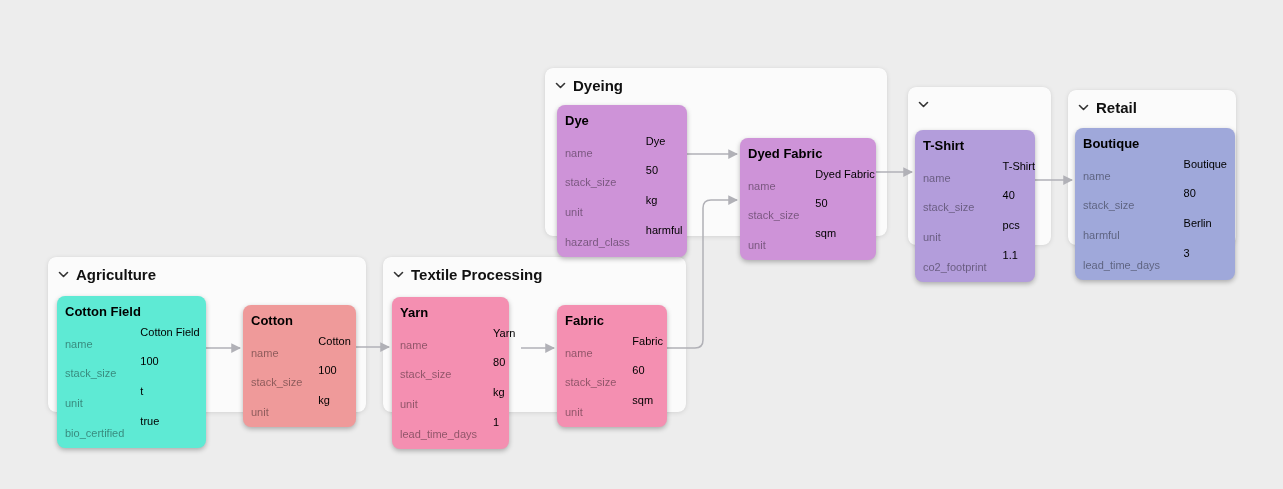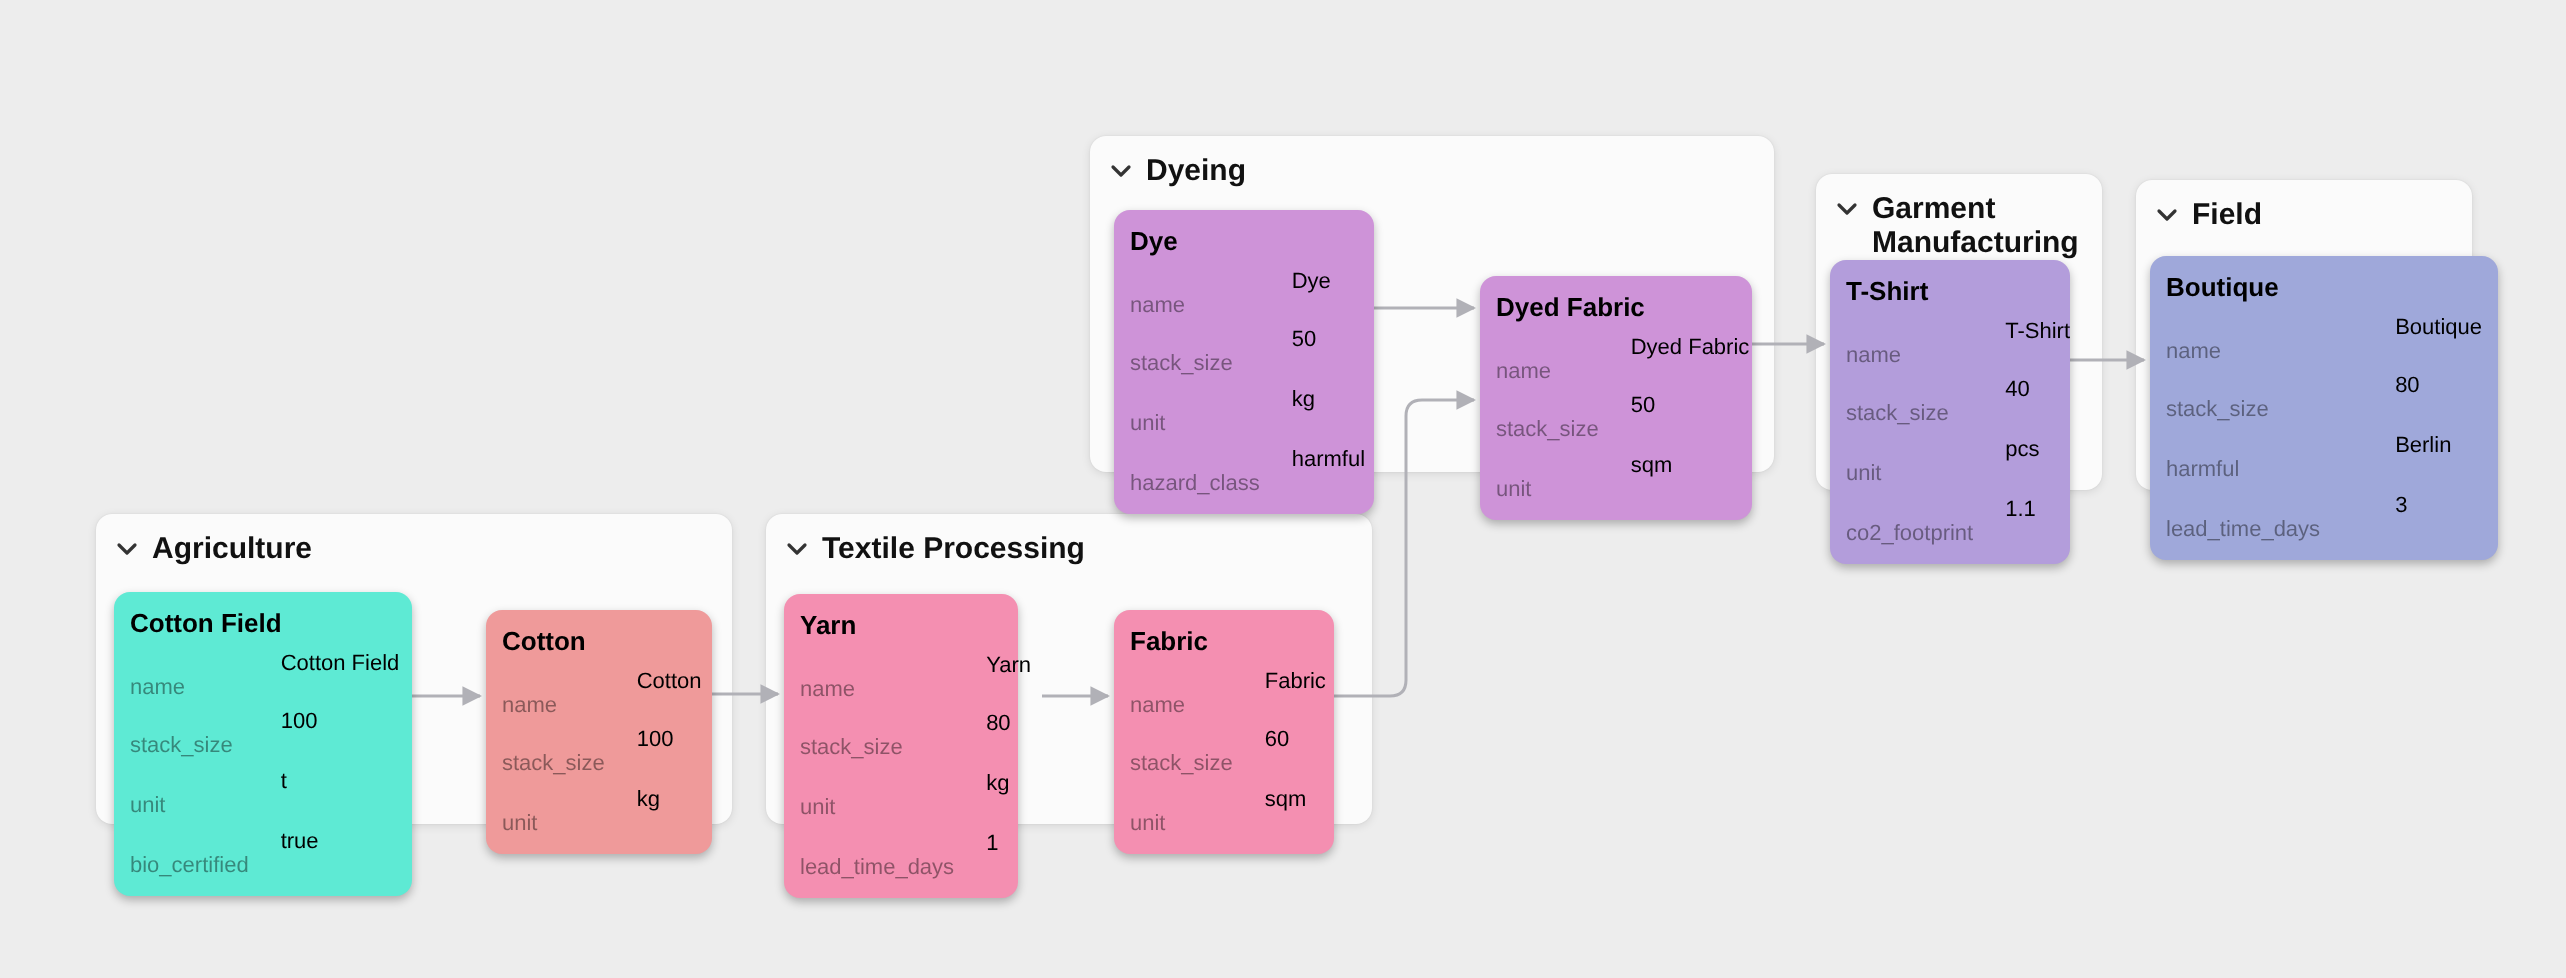--- a/index.html
+++ b/index.html
@@ -112,29 +112,28 @@
               <polyline points="1.5,1.5 5.5,5.5 9.5,1.5" fill="none" stroke="#333" stroke-width="1.6" stroke-linecap="round" stroke-linejoin="round"></polyline>
             </svg></span>
           <span class="group-title">Dyeing</span>
         </div>
       </div>
       <div class="group" style="left: 908px; top: 87px; width: 143px; height: 158px;">
         <div class="group-header">
           <span class="chev"><svg width="11" height="7" viewBox="0 0 11 7">
               <polyline points="1.5,1.5 5.5,5.5 9.5,1.5" fill="none" stroke="#333" stroke-width="1.6" stroke-linecap="round" stroke-linejoin="round"></polyline>
             </svg></span>
-          <span class="group-title">Garment Manufacturing</span>
         </div>
       </div>
       <div class="group" style="left: 1068px; top: 90px; width: 168px; height: 155px;">
         <div class="group-header">
           <span class="chev"><svg width="11" height="7" viewBox="0 0 11 7">
               <polyline points="1.5,1.5 5.5,5.5 9.5,1.5" fill="none" stroke="#333" stroke-width="1.6" stroke-linecap="round" stroke-linejoin="round"></polyline>
             </svg></span>
-          <span class="group-title">Field</span>
+          <span class="group-title">Retail</span>
         </div>
       </div>
       <div class="group" style="left: 48px; top: 257px; width: 318px; height: 155px;">
         <div class="group-header">
           <span class="chev"><svg width="11" height="7" viewBox="0 0 11 7">
               <polyline points="1.5,1.5 5.5,5.5 9.5,1.5" fill="none" stroke="#333" stroke-width="1.6" stroke-linecap="round" stroke-linejoin="round"></polyline>
             </svg></span>
           <span class="group-title">Agriculture</span>
         </div>
       </div>
@@ -178,21 +177,21 @@
           <div class="attr-key">name</div>
           <div class="attr-val">T-Shirt</div>
           <div class="attr-key">stack_size</div>
           <div class="attr-val">40</div>
           <div class="attr-key">unit</div>
           <div class="attr-val">pcs</div>
           <div class="attr-key">co2_footprint</div>
           <div class="attr-val">1.1</div>
         </div>
       </div>
-      <div class="node" style="left: 1075px; top: 128px; width: 174px; background: rgb(159, 168, 218);">
+      <div class="node" style="left: 1075px; top: 128px; width: 160px; background: rgb(159, 168, 218);">
         <div class="node-title">Boutique</div>
         <div class="attrs">
           <div class="attr-key">name</div>
           <div class="attr-val">Boutique</div>
           <div class="attr-key">stack_size</div>
           <div class="attr-val">80</div>
           <div class="attr-key">harmful</div>
           <div class="attr-val">Berlin</div>
           <div class="attr-key">lead_time_days</div>
           <div class="attr-val">3</div>

